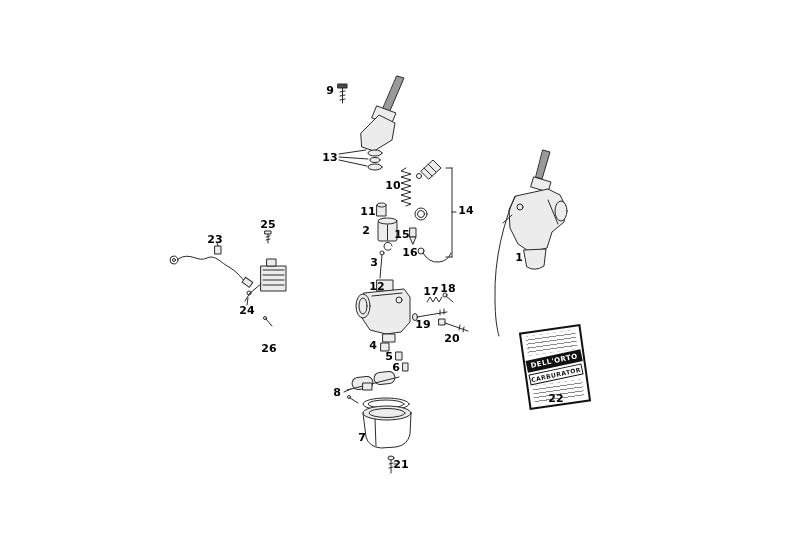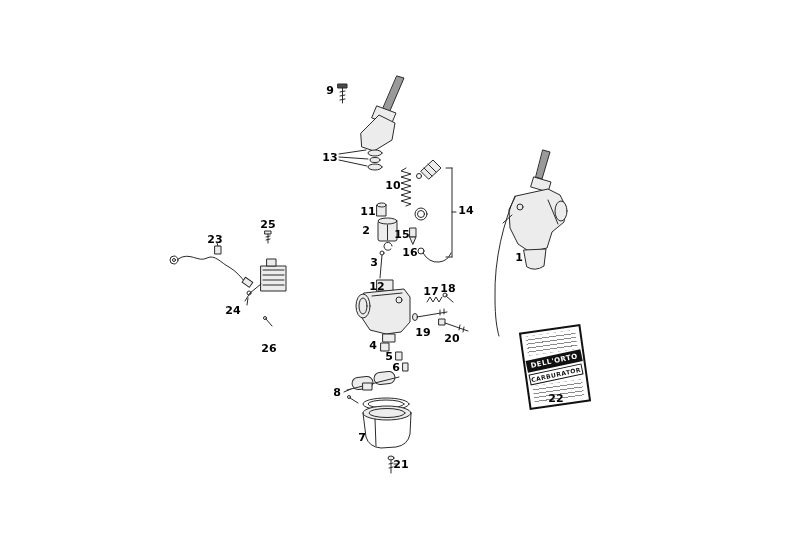--- a/index.html
+++ b/index.html
@@ -295,23 +295,23 @@
       <div class="part-label" style="left: 330px; top: 90px; color: rgb(0, 0, 0);">9</div>
       <div class="part-label" style="left: 393px; top: 185px; color: rgb(0, 0, 0);">10</div>
       <div class="part-label" style="left: 368px; top: 211px; color: rgb(0, 0, 0);">11</div>
       <div class="part-label" style="left: 377px; top: 260px; color: rgb(0, 0, 0); margin-top: 26px;">12</div>
       <div class="part-label" style="left: 330px; top: 157px; color: rgb(0, 0, 0);">13</div>
       <div class="part-label" style="left: 466px; top: 210px; color: rgb(0, 0, 0);">14</div>
       <div class="part-label" style="left: 402px; top: 234px; color: rgb(0, 0, 0);">15</div>
       <div class="part-label" style="left: 410px; top: 252px; color: rgb(0, 0, 0);">16</div>
       <div class="part-label" style="left: 431px; top: 291px; color: rgb(0, 0, 0);">17</div>
       <div class="part-label" style="left: 448px; top: 288px; color: rgb(0, 0, 0); text-align: right;">18</div>
-      <div class="part-label" style="left: 423px; top: 332px; color: rgb(0, 0, 0);">19</div>
+      <div class="part-label" style="left: 423px; top: 324px; color: rgb(0, 0, 0);">19</div>
       <div class="part-label" style="left: 452px; top: 338px; color: rgb(0, 0, 0); text-align: center;">20</div>
       <div class="part-label" style="left: 401px; top: 464px; color: rgb(0, 0, 0);">21</div>
       <div class="part-label" style="left: 512px; top: 398px; color: rgb(0, 0, 0); margin-left: 44px;">22</div>
       <div class="part-label" style="left: 215px; top: 239px; color: rgb(0, 0, 0);">23</div>
-      <div class="part-label" style="left: 233px; top: 310px; color: rgb(0, 0, 0);">24</div>
+      <div class="part-label" style="left: 247px; top: 310px; color: rgb(0, 0, 0);">24</div>
       <div class="part-label" style="left: 268px; top: 224px; color: rgb(0, 0, 0);">25</div>
       <div class="part-label" style="left: 269px; top: 332px; color: rgb(0, 0, 0); margin-top: 16px;">26</div>
     </div>
 
 </div>
 
 </body></html>

